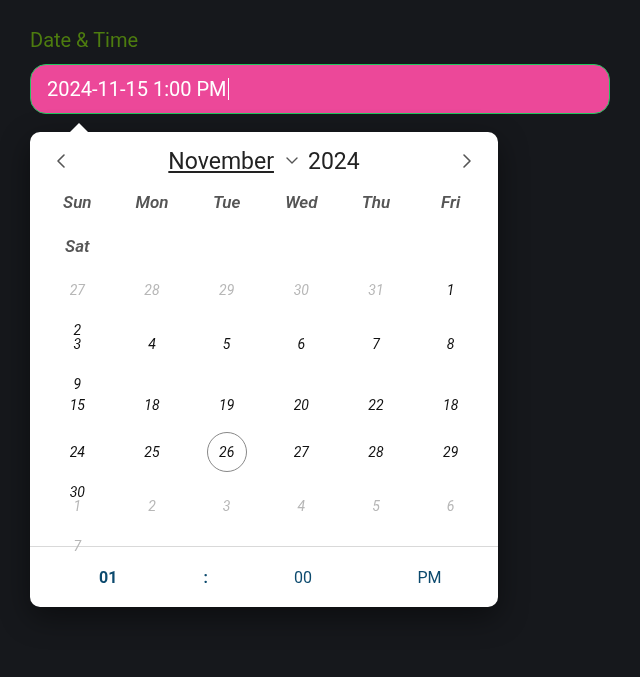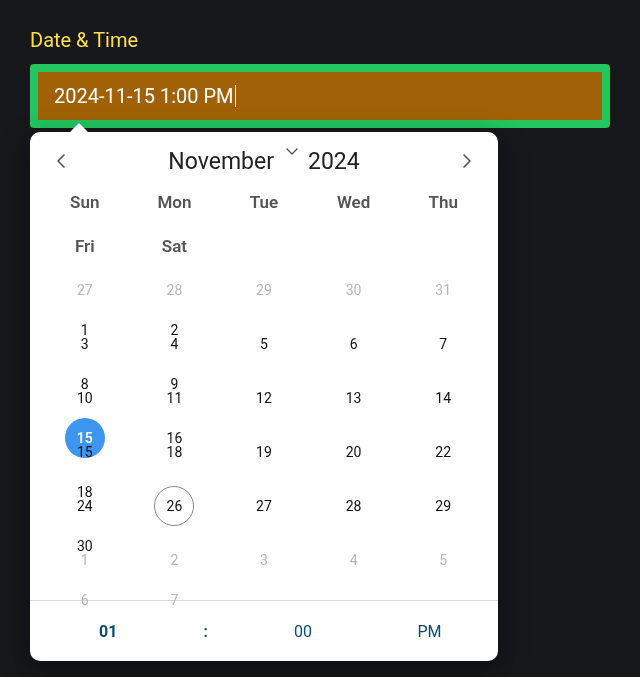--- a/index.html
+++ b/index.html
@@ -7,28 +7,28 @@
   body {
     background: #16181c;
     font-family: -apple-system, BlinkMacSystemFont, "Segoe UI", Roboto, Helvetica, Arial, sans-serif;
     padding: 28px 30px;
     color: #fff;
     position: relative;
   }
   .field-label {
     font-size: 20px;
     font-weight: 400;
-    color: #fde047;
+    color: #4d7c0f;
     margin-bottom: 12px;
   }
   .input-wrap {
-    border: 8px solid #22c55e;
-    border-radius: 4px;
+    border: 1px solid #22c55e;
+    border-radius: 16px;
     padding: 12px 16px;
-    background: #a16207;
+    background: #ec4899;
     position: relative;
   }
   .input-value {
     font-size: 20px;
     color: #fff;
     position: relative;
   }
   .input-value::after {
     content: "";
     position: absolute;
@@ -73,28 +73,31 @@
   }
   .title-group {
     display: flex;
     align-items: center;
     gap: 10px;
     font-size: 23px;
     color: #222;
   }
   .month-select {
     display: inline-flex;
+    align-items: center;
     gap: 12px;
     cursor: pointer;
+    text-decoration: underline;
   }
   .chev-down svg { display: block; }
   .year-btn { cursor: pointer; }
   .dow-row, .week-row {
     display: grid;
-    grid-template-columns: repeat(5, 1fr);
+    grid-template-columns: repeat(6, 1fr);
+    font-style: italic;
   }
   .dow {
     text-align: center;
     font-size: 17px;
     font-weight: 600;
     color: #555;
     padding: 10px 0 14px 0;
   }
   .week-row { height: 54px; }
   .day {
@@ -228,64 +231,44 @@
         </div>
         <div class="day">
           <div class="circle">8</div>
         </div>
         <div class="day">
           <div class="circle">9</div>
         </div>
       </div>
       <div class="week-row">
         <div class="day">
-          <div class="circle">10</div>
-        </div>
-        <div class="day">
-          <div class="circle">11</div>
-        </div>
-        <div class="day">
-          <div class="circle">12</div>
-        </div>
-        <div class="day">
-          <div class="circle">13</div>
-        </div>
-        <div class="day">
-          <div class="circle">14</div>
-        </div>
-        <div class="day selected">
           <div class="circle">15</div>
         </div>
         <div class="day">
-          <div class="circle">16</div>
-        </div>
-      </div>
-      <div class="week-row">
-        <div class="day">
-          <div class="circle">15</div>
-        </div>
-        <div class="day">
           <div class="circle">18</div>
         </div>
         <div class="day">
           <div class="circle">19</div>
         </div>
         <div class="day">
           <div class="circle">20</div>
         </div>
         <div class="day">
           <div class="circle">22</div>
         </div>
         <div class="day">
           <div class="circle">18</div>
         </div>
       </div>
       <div class="week-row">
         <div class="day">
           <div class="circle">24</div>
+        </div>
+        <div class="day">
+          <div class="circle">25</div>
         </div>
         <div class="day today">
           <div class="circle">26</div>
         </div>
         <div class="day">
           <div class="circle">27</div>
         </div>
         <div class="day">
           <div class="circle">28</div>
         </div>

